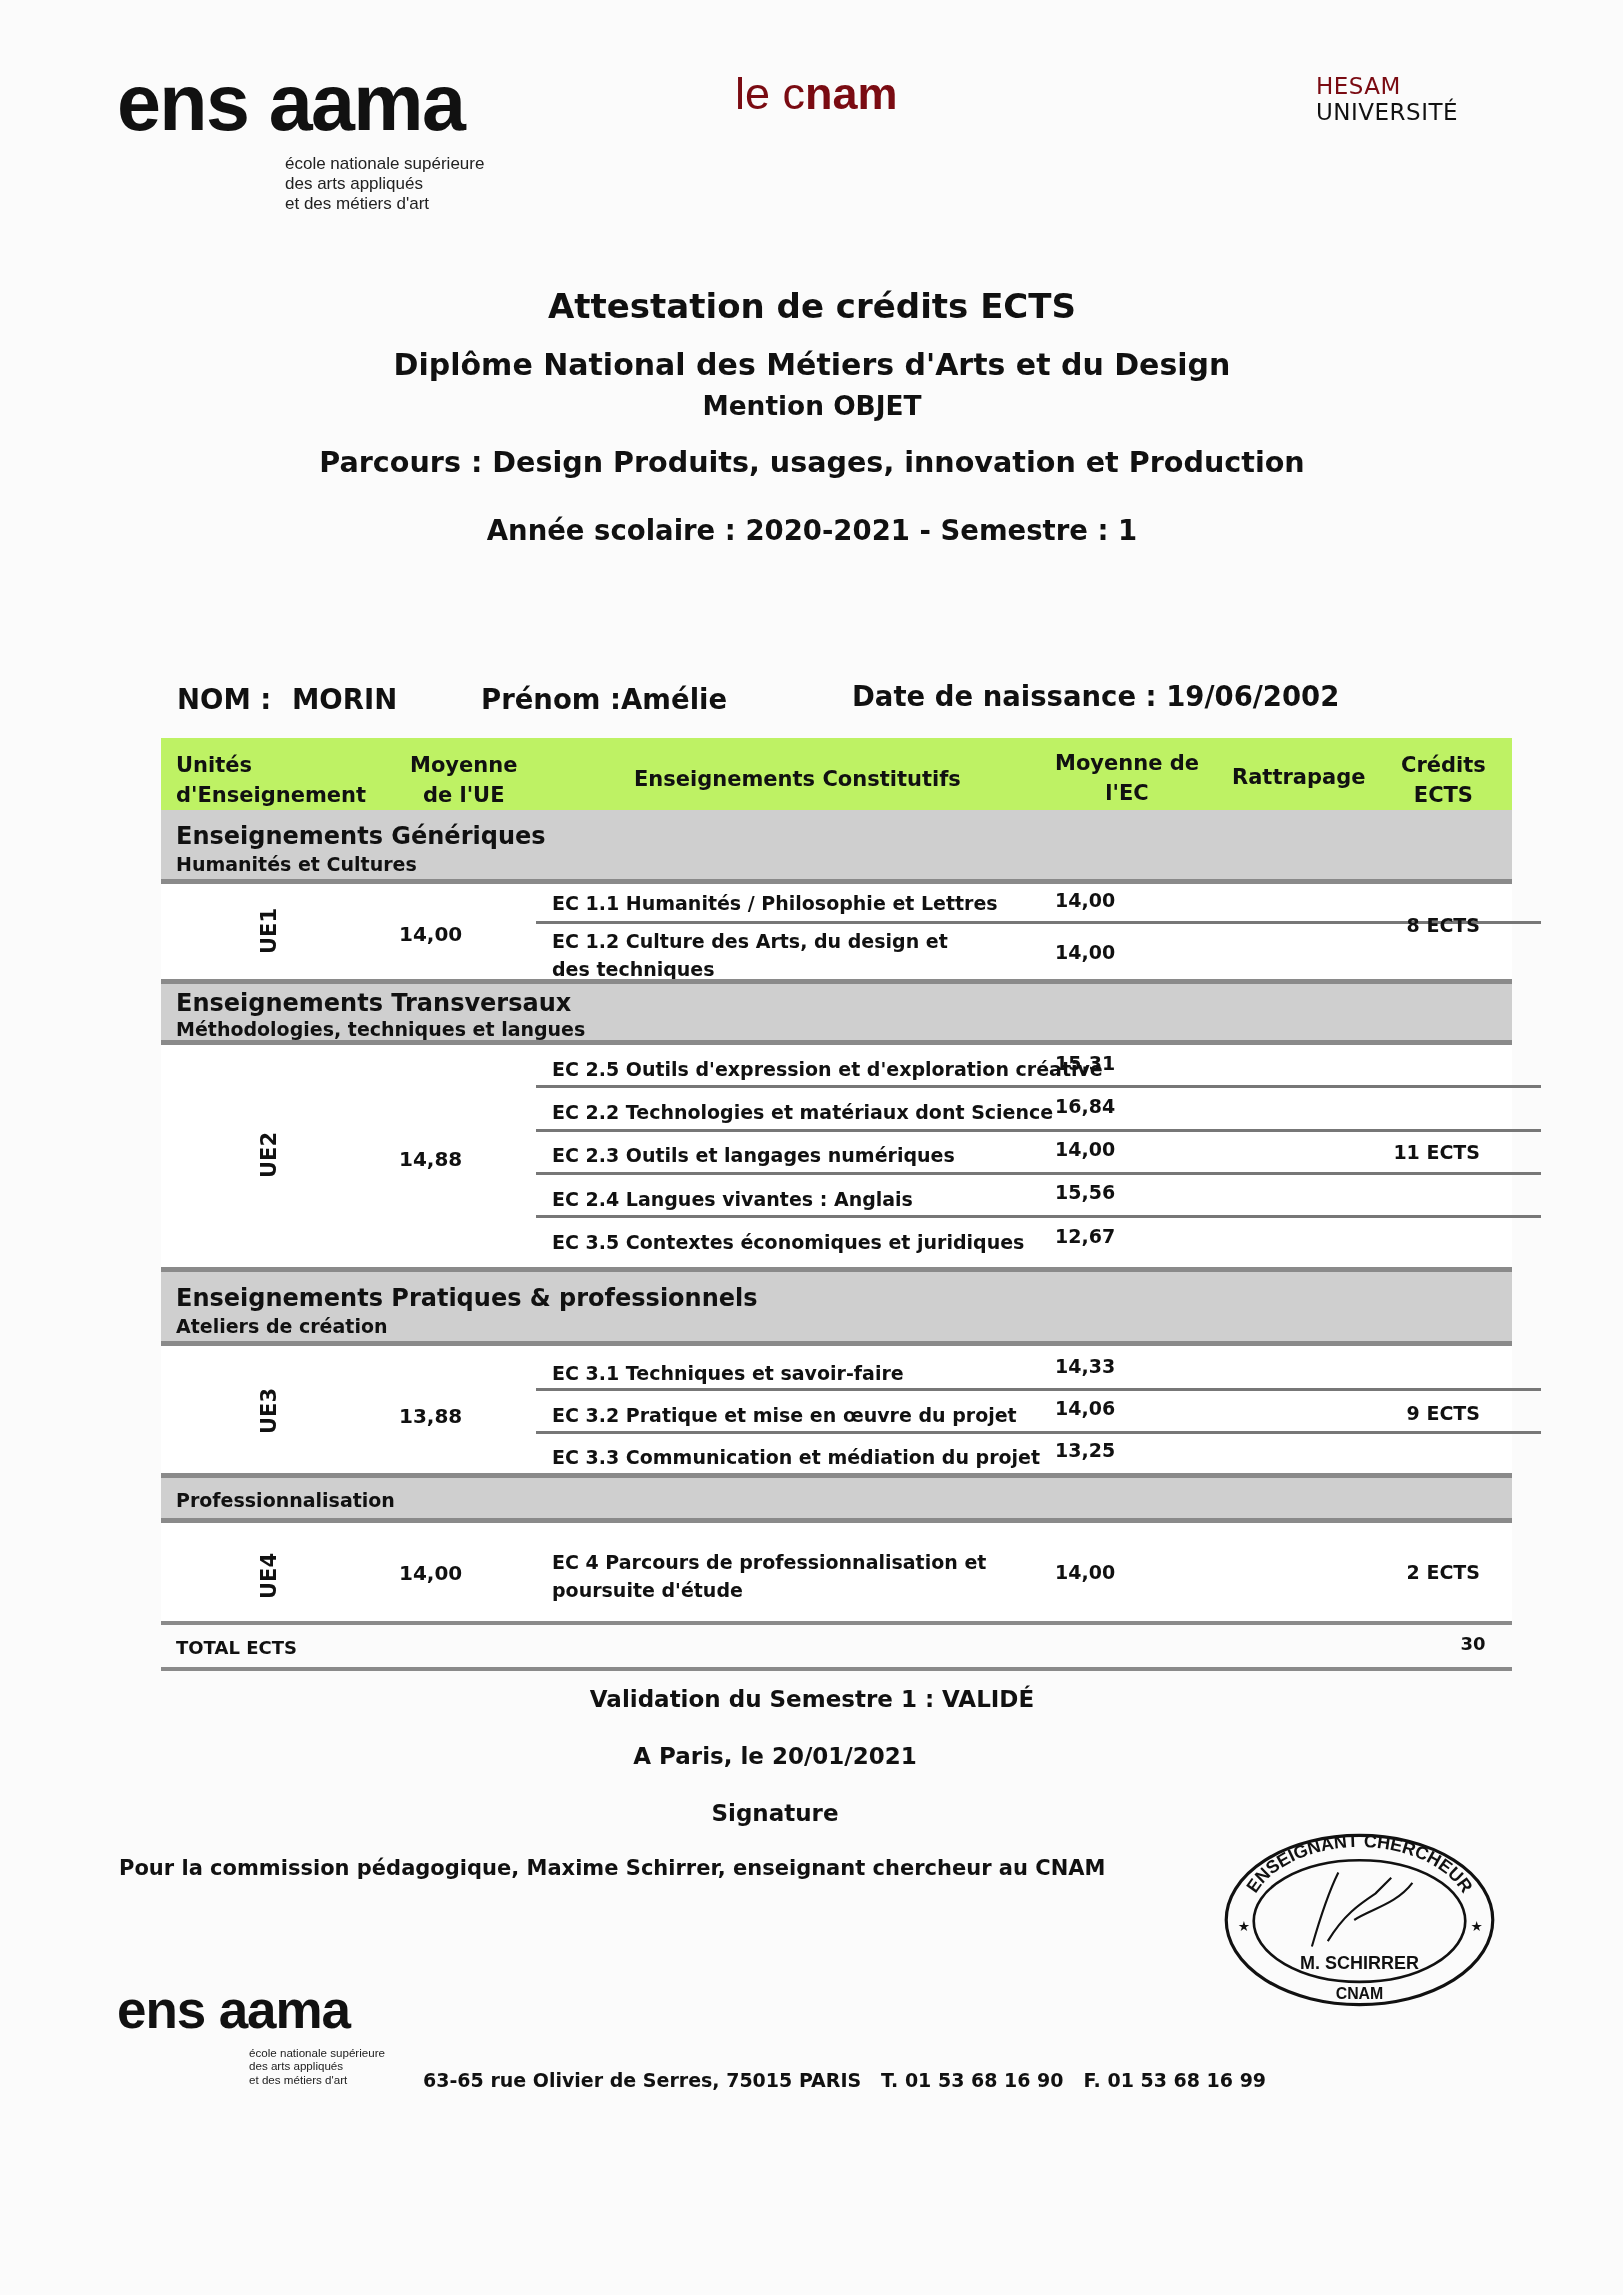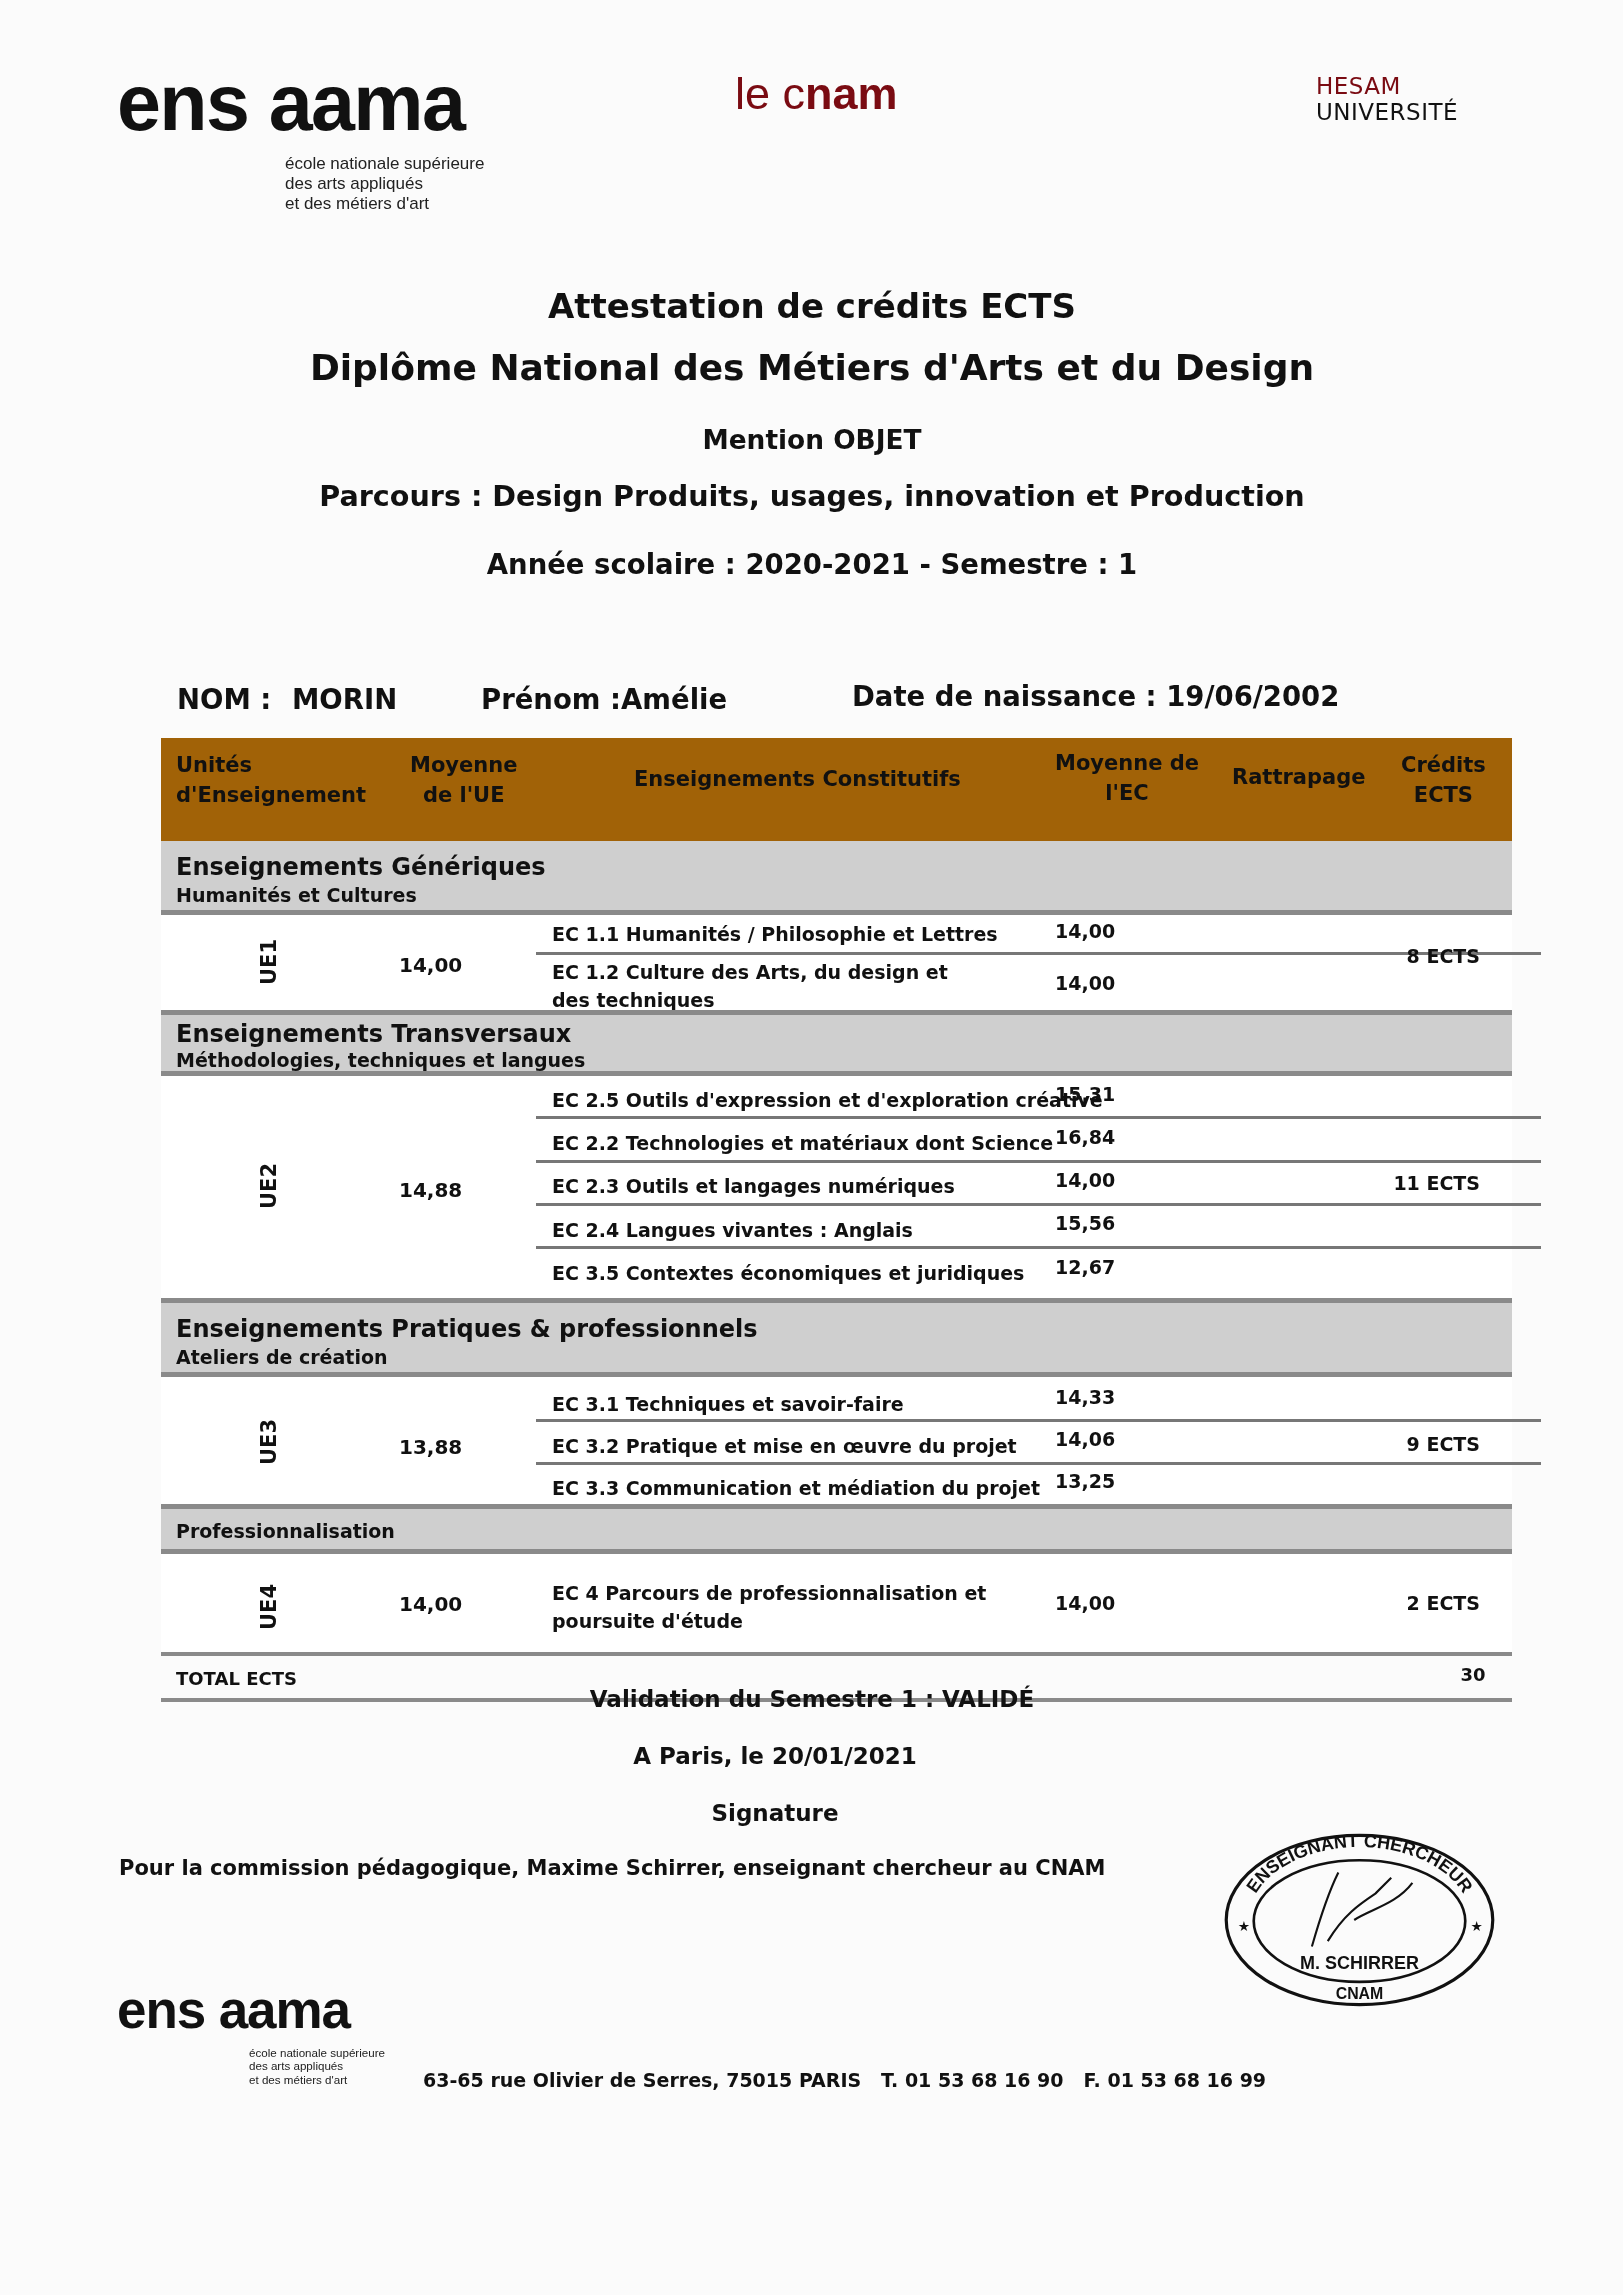--- a/index.html
+++ b/index.html
@@ -14,31 +14,31 @@
   .cnam-logo { left:735px; top:71px; font-family:"Liberation Sans", sans-serif; font-size:45px; line-height:1; color:#7a0b12; }
   .cnam-logo .thin { font-weight:normal; }
   .cnam-logo .bold { font-weight:bold; }
   .hesam { left:1316px; top:73px; font-family:"DejaVu Sans", sans-serif; font-size:23px; line-height:26.4px; font-weight:normal; letter-spacing:0.5px; }
   .hesam .l1 { color:#7a0b12; }
   .hesam .l2 { color:#111; }
 
   
   .titles { left:0; width:1624px; top:286px; text-align:center; }
   .t1 { font-size:34px; margin-bottom:21px; }
-  .t2 { font-size:36px; margin-bottom:36px; }
+  .t2 { font-size:30px; margin-bottom:8px; }
   .t3 { font-size:26.4px; margin-bottom:24px; }
   .t4 { font-size:28.6px; margin-bottom:35px; }
   .t5 { font-size:27.5px; }
 
   
   .ident { top:683px; font-size:27.5px; }
 
   
   .tbl { left:161px; width:1351px; top:738px; }
-  .thead { height:103px; background:#a16207; position:relative; font-size:21px; color:#111; }
+  .thead { height:72px; background:#bef264; position:relative; font-size:21px; color:#111; }
   .thead div { position:absolute; line-height:30px; }
   .sec { background:#cfcfcf; position:relative; border-top:5.3px solid #8a8a8a; border-bottom:5.3px solid #8a8a8a; }
   .sec .name { position:absolute; left:15px; font-size:24px; }
   .sec .sub { position:absolute; left:15px; font-size:19px; }
   .block { position:relative; background:#fff; }
   .ue-label { position:absolute; left:85px; font-size:21px; transform:rotate(-90deg); transform-origin:center; }
   .ue-avg { position:absolute; left:238px; font-size:20px; }
   .ec { position:absolute; left:391px; width:989px; font-size:19px; line-height:27.5px; }
   .ec-sep { position:absolute; left:375px; width:1005px; height:3.2px; background:#777; }
   .ec-val { position:absolute; left:894px; font-size:19px; }

